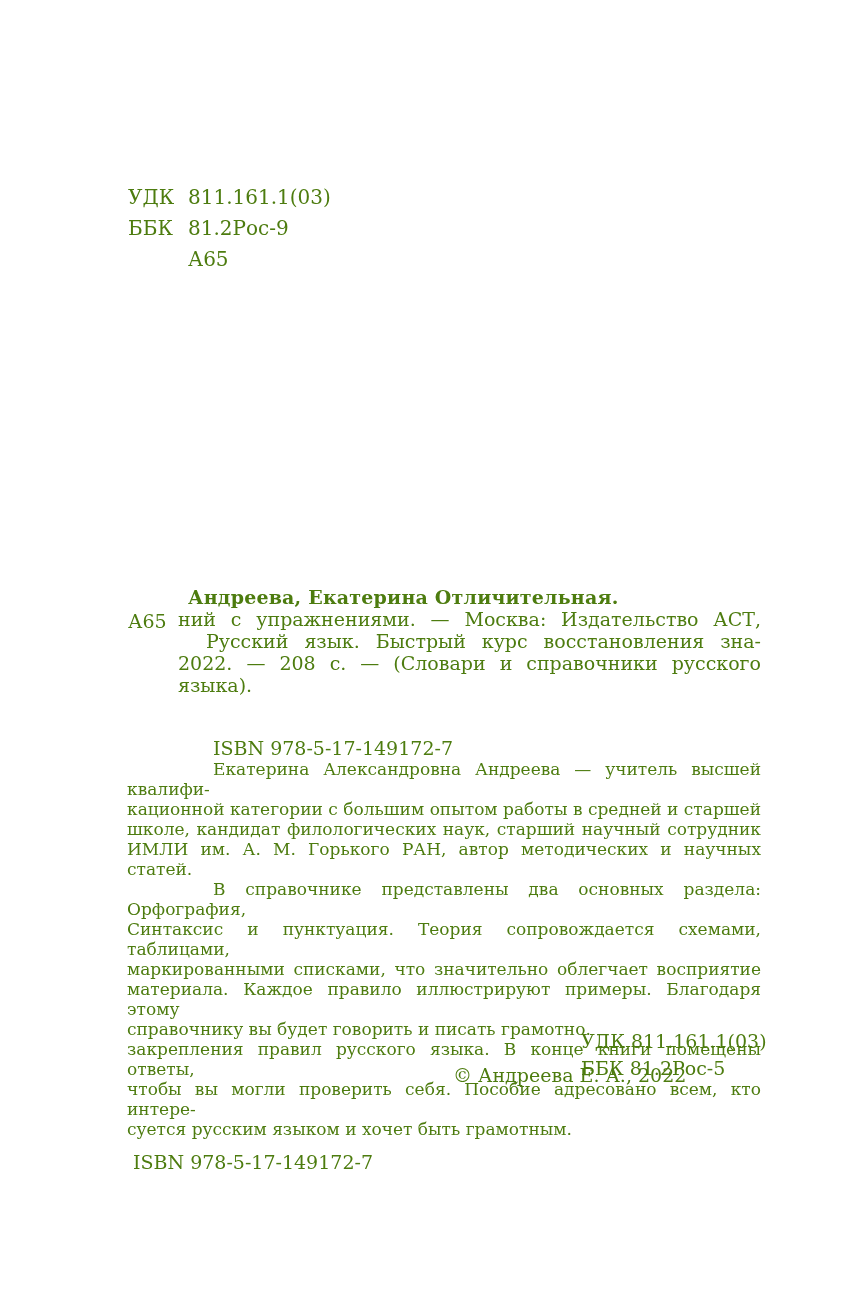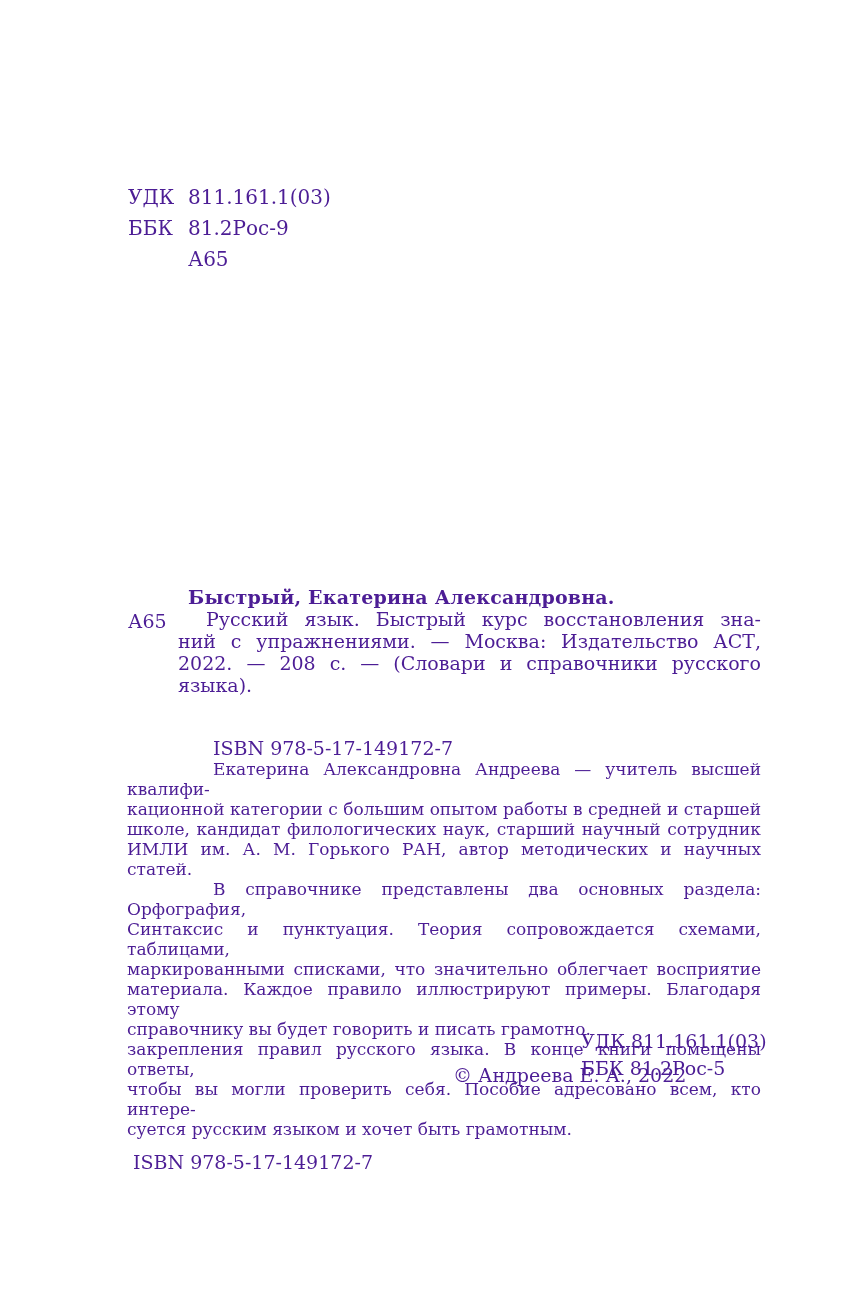--- a/index.html
+++ b/index.html
@@ -1,18 +1,18 @@
 <!DOCTYPE html>
 <html lang="ru"><head>
 <meta charset="utf-8">
 <style>
   html, body { margin:0; padding:0; background:#ffffff; }
   .page {
     position:relative; width:773px; height:1312px; background:#ffffff;
-    font-family:"DejaVu Serif", serif; color:#4c1d95; overflow:hidden;
+    font-family:"DejaVu Serif", serif; color:#4d7c0f; overflow:hidden;
   }
   .line { min-height:1em; }
   .j { text-align:justify; text-align-last:justify; }
 
   .top-codes { position:absolute; left:128px; top:182px; font-size:20px; line-height:31px; }
   .top-codes .row { display:flex; }
   .top-codes .lbl { width:60px; flex:0 0 60px; }
 
   .entry { position:absolute; left:178px; top:586px; width:583px; font-size:19px; line-height:22px; }
   .entry .author { font-weight:bold; text-indent:10px; letter-spacing:0.2px; }
@@ -43,25 +43,25 @@
       <span class="lbl">ББК</span>
       <span>81.2Рос-9</span>
     </div>
     <div class="row">
       <span class="lbl"></span>
       <span>А65</span>
     </div>
   </div>
 
   <div class="entry">
-    <div class="author line">Быстрый, Екатерина Александровна.</div>
+    <div class="author line">Андреева, Екатерина Отличительная.</div>
     <span class="entry-label">А65</span>
     <div>
+        <div class="line j">ний с упражнениями. — Москва: Издательство АСТ,</div>
         <div class="line first j">Русский язык. Быстрый курс восстановления зна-</div>
-        <div class="line j">ний с упражнениями. — Москва: Издательство АСТ,</div>
         <div class="line j">2022. — 208 с. — (Словари и справочники русского</div>
         <div class="line">языка).</div>
       </div>
   </div>
 
   <div class="isbn-mid">ISBN 978-5-17-149172-7</div>
 
   <div class="annotation">
       <div class="line first j">Екатерина Александровна Андреева — учитель высшей квалифи-</div>
       <div class="line j">кационной категории с большим опытом работы в средней и старшей</div>

